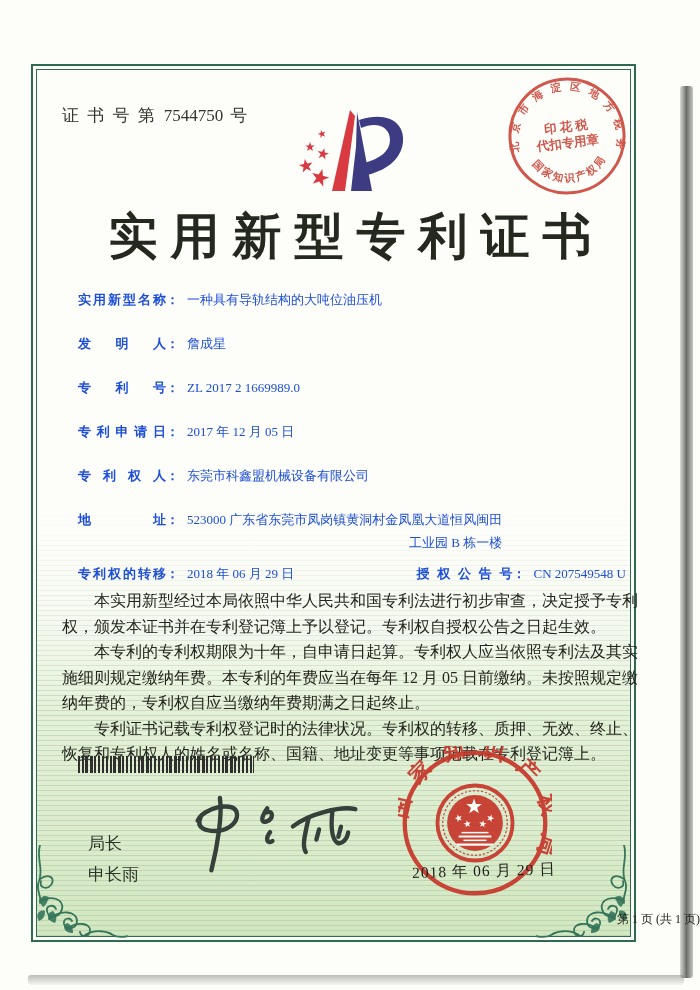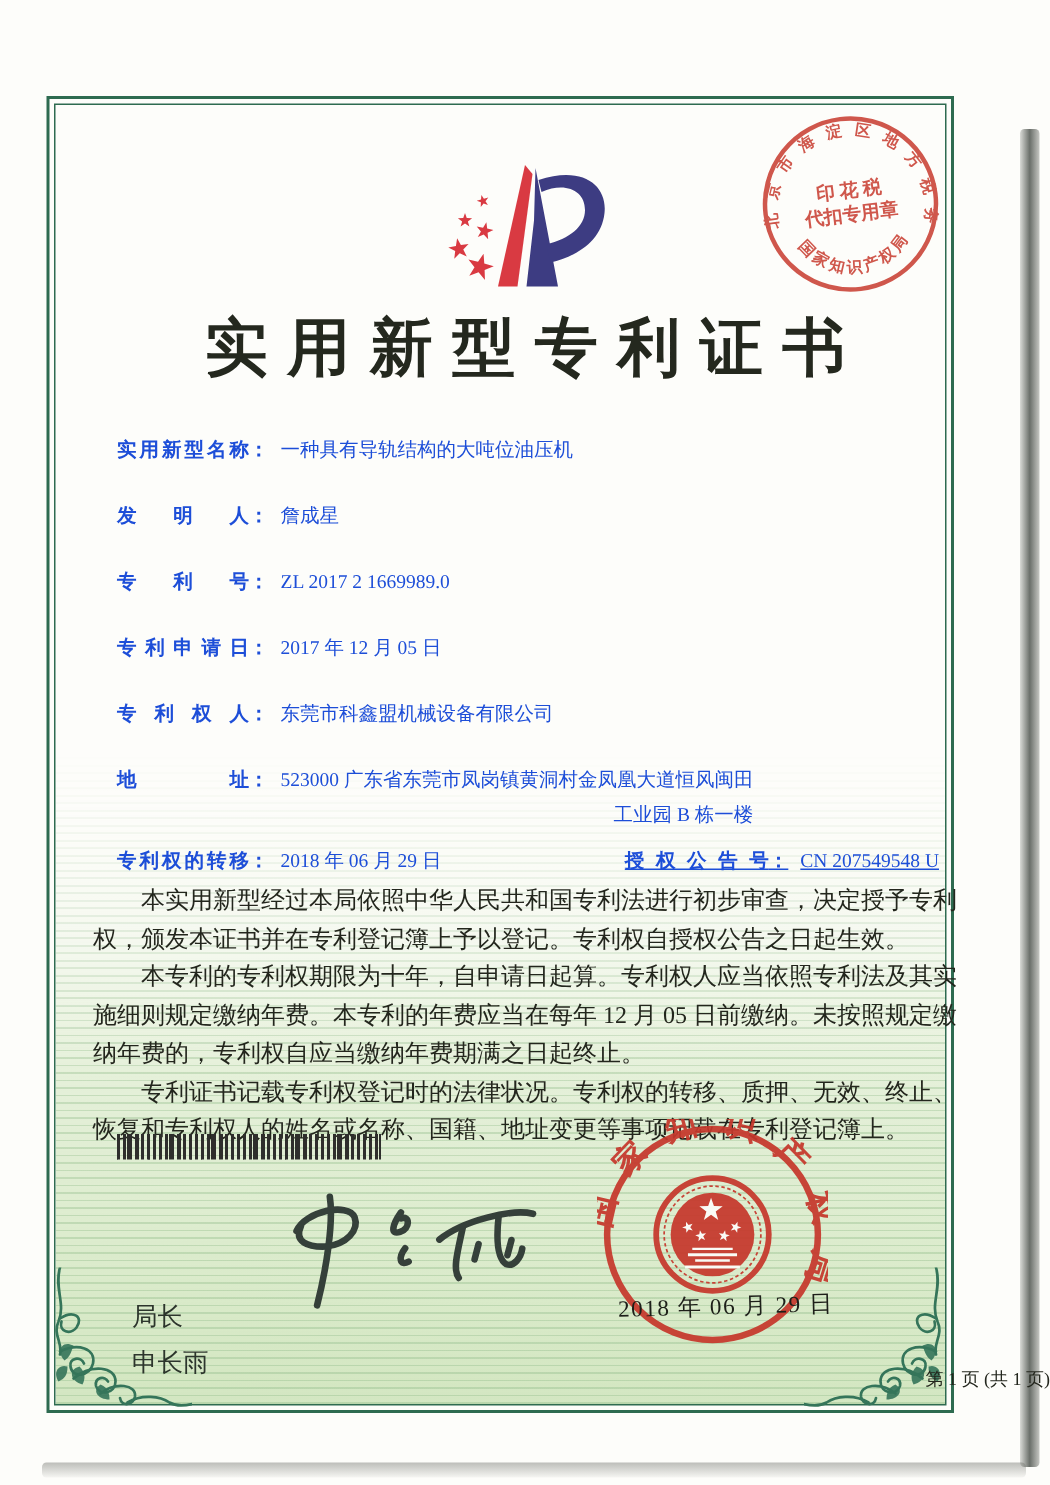--- a/index.html
+++ b/index.html
@@ -34,42 +34,42 @@
     mask-image:linear-gradient(180deg,transparent 0 50%,#000 74%,#000 100%);}
 
   .cert-no{position:absolute;left:62px;top:104px;font-size:17px;color:#33352c;z-index:3;}
   .cert-no .pre{letter-spacing:2px;margin-right:7px;}
   .cert-no .suf{margin-left:7px;}
 
   .logo{position:absolute;left:295px;top:107px;width:116px;height:88px;z-index:3;}
 
   .tax-stamp{position:absolute;left:504px;top:73px;width:126px;height:126px;transform:rotate(-7deg);opacity:.92;z-index:4;}
 
-  .title{position:absolute;left:0;right:0;top:204px;text-align:center;font-size:42px;font-weight:700;
+  .title{position:absolute;left:0;right:0;top:204px;text-align:center;font-size:49px;font-weight:700;
     letter-spacing:13px;text-indent:13px;color:var(--ink);z-index:3;}
 
   .fields{position:absolute;left:78px;top:288px;width:548px;font-size:13px;color:#1d4ed8;z-index:3;}
   .frow{display:flex;line-height:24px;margin-bottom:20px;align-items:flex-start;}
   .frow.addr{margin-bottom:8px;line-height:23px;font-family:Liberation Serif, serif;}
   .flabel{display:inline-block;width:88px;text-align:justify;text-align-last:justify;font-weight:600;flex:none;}
   .fcolon{font-weight:600;flex:none;margin-right:8px;}
   .fvalue{white-space:pre-line;text-align:right;}
-  .frow.split .right{margin-left:auto;display:flex;text-decoration:underline;}
+  .frow.split .right{margin-left:auto;display:flex;}
   .frow.split .right .flabel{width:96px;}
 
   .paragraphs{position:absolute;left:62px;top:588px;width:576px;font-size:16px;line-height:25.5px;
     color:#23261d;text-align:justify;z-index:3;}
   .paragraphs p{margin:0;text-indent:2em;}
 
   .barcode{position:absolute;left:78px;top:756px;width:176px;height:17px;z-index:3;
     background:
       repeating-linear-gradient(90deg,#2e2e2c 0 2px,rgba(0,0,0,0) 2px 4px),
       repeating-linear-gradient(90deg,#2e2e2c 0 1px,rgba(0,0,0,0) 1px 7px);}
 
-  .officials{position:absolute;left:88px;top:828px;font-size:17px;line-height:31px;color:#2c352c;z-index:4;margin-top:34px;}
+  .officials{position:absolute;left:88px;top:828px;font-size:17px;line-height:31px;color:#2c352c;z-index:4;}
 
   .signature{position:absolute;left:180px;top:778px;width:190px;height:102px;z-index:4;transform:rotate(-2deg);}
 
   .seal{position:absolute;left:398px;top:746px;width:154px;height:154px;z-index:4;opacity:.93;}
   .seal-date{position:absolute;left:412px;top:861px;font-size:15.5px;letter-spacing:1px;color:#1d1f19;
     z-index:5;transform:rotate(-1.5deg);}
 
   .footer{position:absolute;left:0;right:0;top:911px;text-align:right;font-size:12px;color:#23261d;z-index:3;}
 
   .orn{position:absolute;width:95px;height:95px;z-index:2;}
@@ -87,20 +87,23 @@
   </defs>
 </svg>
 
 <div class="page">
 
   <div class="border-box">
     <div class="tint"></div>
     <div class="inner-line"></div>
   </div>
 
+  <div class="cert-no">
+    <span class="pre">证 书 号 第</span><span class="num">7544750</span><span class="suf">号</span>
+  </div>
 
   <svg class="logo" viewBox="0 0 116 88" aria-hidden="true">
     <g fill="#d93a42">
       <use href="#star5" transform="translate(27,27) scale(0.42) rotate(-15)"></use>
       <use href="#star5" transform="translate(15,40) scale(0.5)"></use>
       <use href="#star5" transform="translate(28,47) scale(0.6) rotate(12)"></use>
       <use href="#star5" transform="translate(11,59) scale(0.72) rotate(-10)"></use>
       <use href="#star5" transform="translate(25,71) scale(0.92) rotate(15)"></use>
       <polygon points="55,3 60,9 50,84 37,84"></polygon>
     </g>

